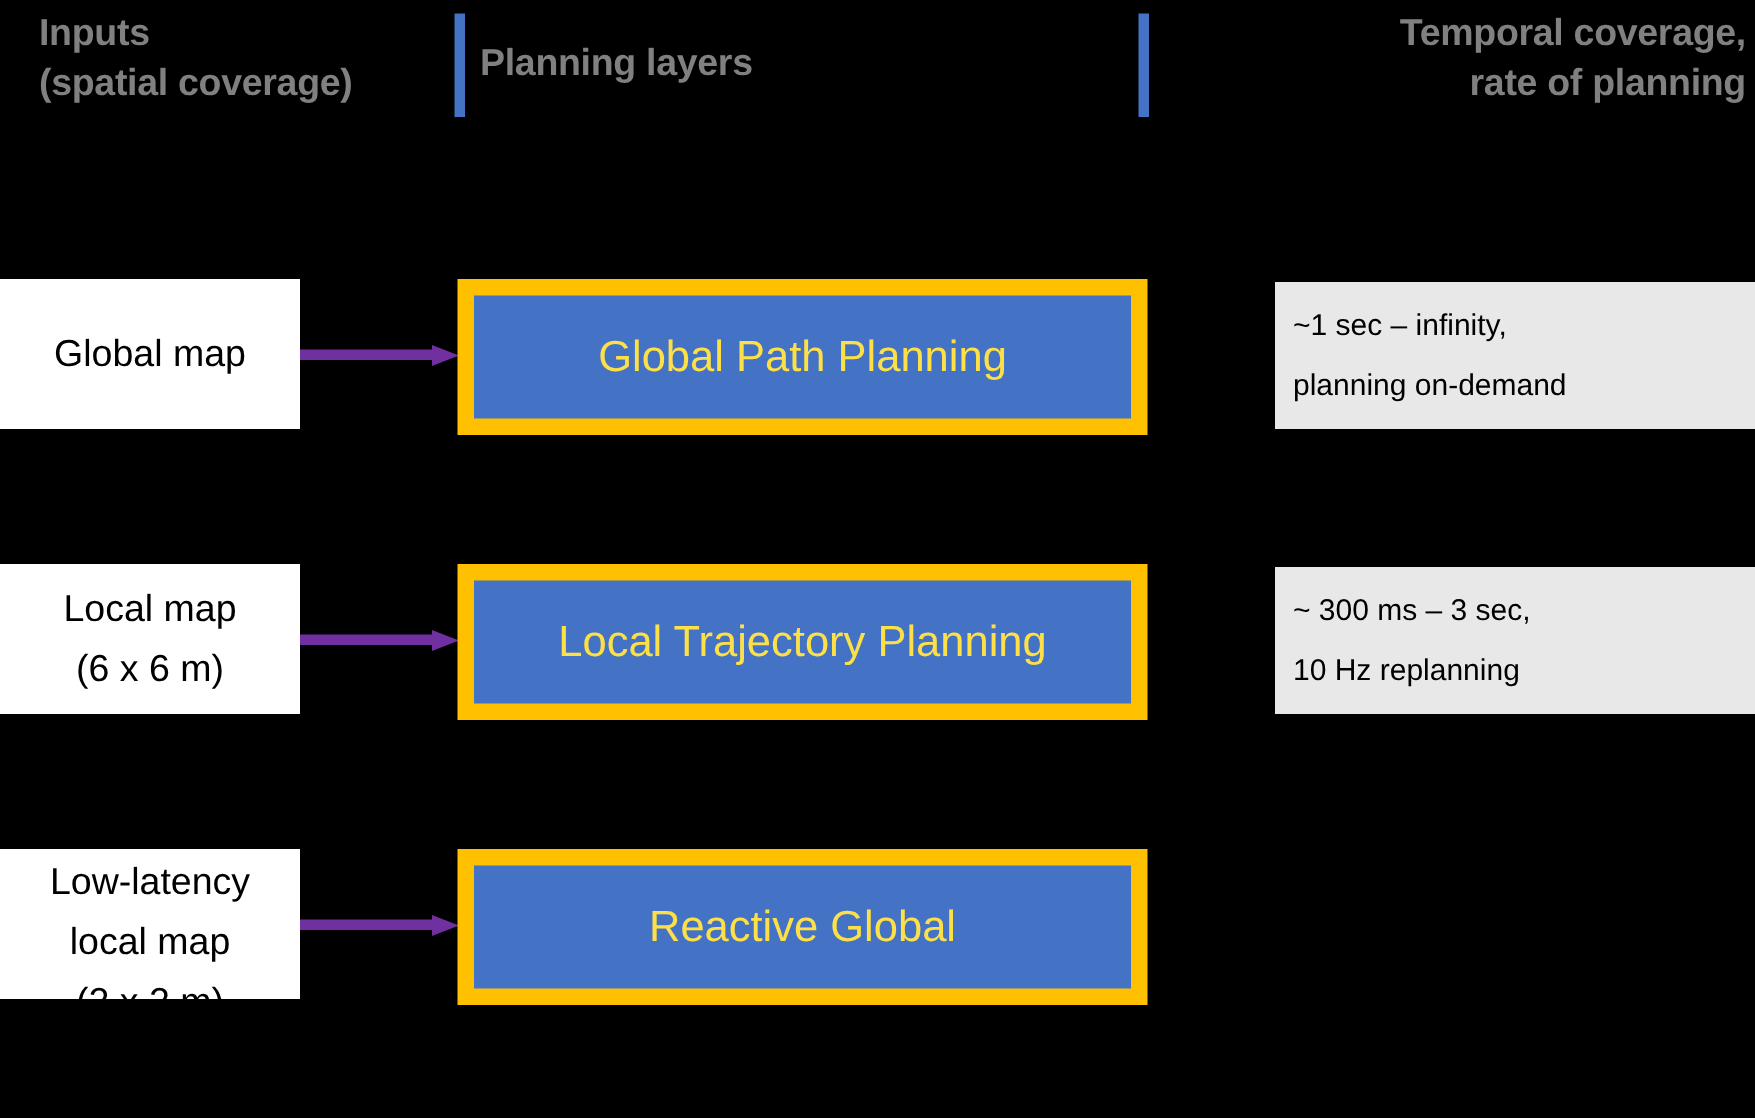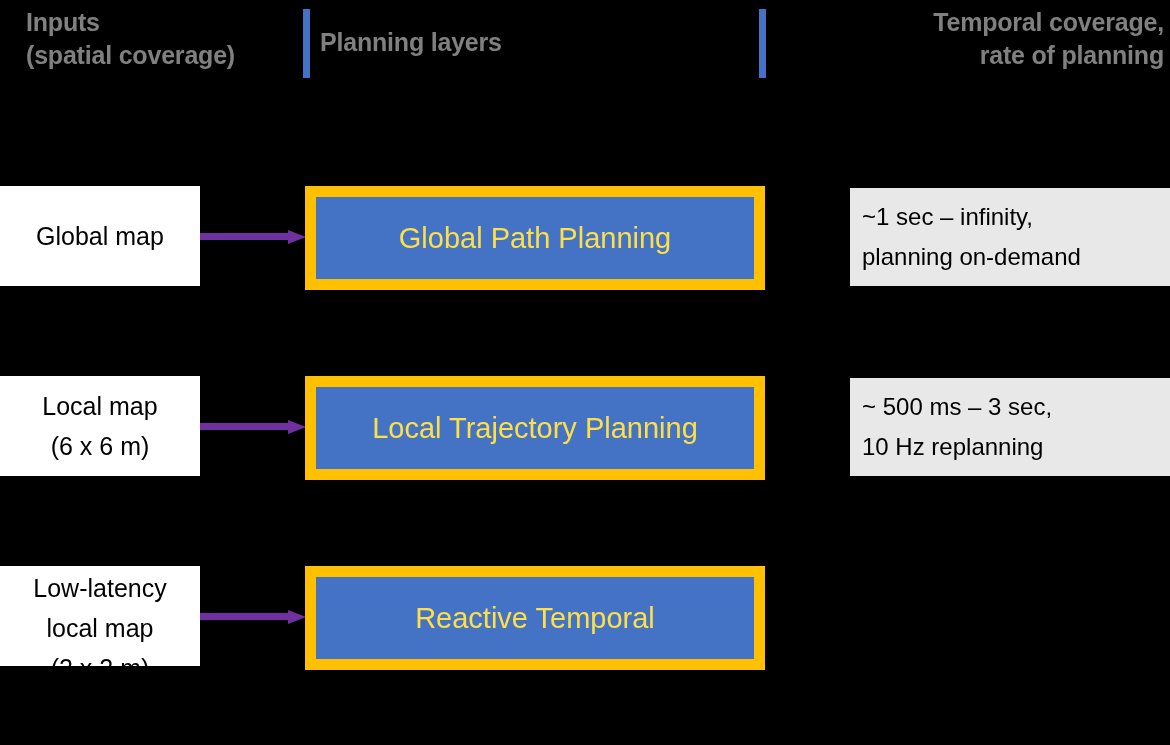--- a/index.html
+++ b/index.html
@@ -152,21 +152,21 @@
 
   
   .temporal-box {
     position: absolute;
     left: 850px;
     top: 2px;
     width: 320px;
     height: 98px;
     background: #E8E8E8;
     color: #000000;
-    font-size: 24px;
+    font-size: 20px;
     line-height: 40px;
     display: flex;
     flex-direction: column;
     justify-content: center;
     padding-left: 12px;
     box-sizing: border-box;
     white-space: pre-line;
     overflow: hidden;
   }
 
@@ -259,33 +259,33 @@
 
     <div class="arrow">
       <div class="shaft"></div>
       <div class="head"></div>
     </div>
 
     <div class="layer-box">
       <div class="layer-inner">Local Trajectory Planning</div>
     </div>
 
-    <div class="temporal-box">~ 500 ms – 3 sec,
+    <div class="temporal-box">~ 300 ms – 3 sec,
 10 Hz replanning</div>
   </div>
 
   <div class="row row-3">
     <div class="input-box clipped">Low-latency
 local map
 (2 x 2 m)</div>
 
     <div class="arrow">
       <div class="shaft"></div>
       <div class="head"></div>
     </div>
 
     <div class="layer-box">
-      <div class="layer-inner">Reactive Temporal</div>
+      <div class="layer-inner">Reactive Global</div>
     </div>
 
   </div>
 
 </div>
 
 </body></html>

